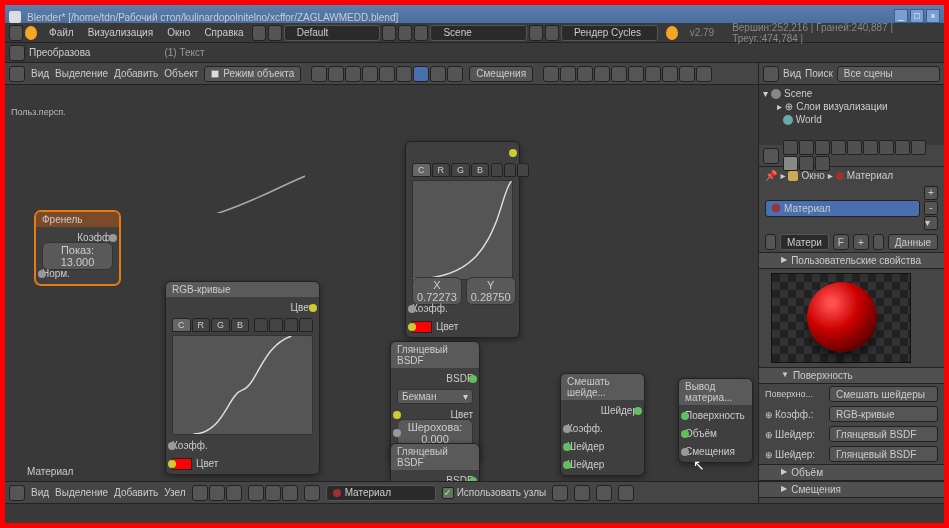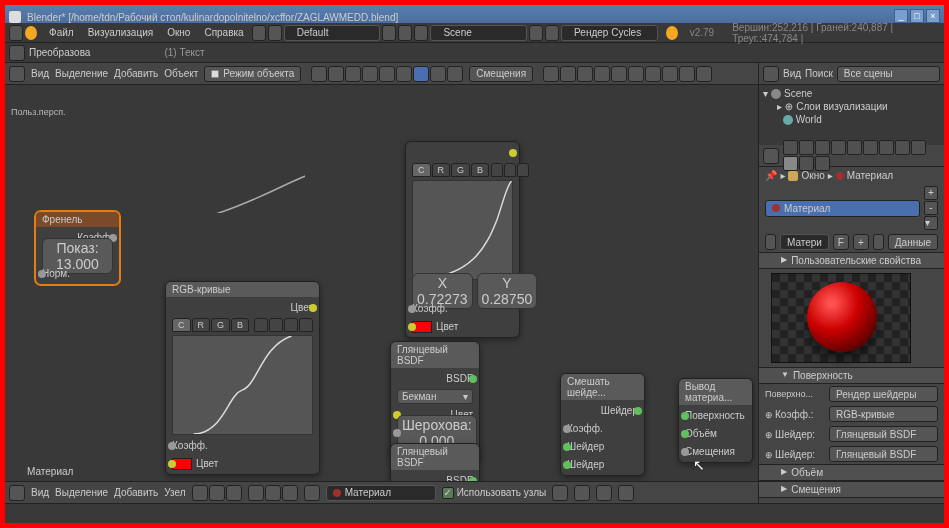--- a/index.html
+++ b/index.html
@@ -2,41 +2,41 @@
 <html><head>
 <meta charset="utf-8">
 <style>
 * { margin:0; padding:0; box-sizing:border-box; font-family:Arial,sans-serif; font-size:10px; color:#ccc; user-select:none; }
 body { background:red; padding:5px; }
 .frame { width:939px; height:518px; background:#393939; position:relative; overflow:hidden; }
 .titlebar { height:18px; background:linear-gradient(#5a7fae,#4a6f9e); display:flex; align-items:flex-end; padding:0 4px; font-size:11px; color:#fff; }
 .titlebar .icon { width:12px; height:12px; background:#ddd; margin-right:6px; border-radius:2px; }
 .titlebar .controls { margin-left:auto; display:flex; gap:2px; }
 .titlebar .controls div { width:14px; height:14px; background:#7a9fce; border:1px solid #3a5f8e; text-align:center; line-height:12px; font-size:9px; color:#fff; }
-.menubar { height:20px; background:#393939; border-bottom:1px solid #222; display:flex; align-items:center; padding:0 4px; gap:2px; }
+.menubar { height:20px; background:#393939; border-bottom:1px solid #222; display:flex; align-items:center; padding:0 4px; gap:2px;justify-content:center; }
 .menubar .blender-icon{width:14px;height:14px;border-radius:50%;background:#f5a623;margin-right:4px;}
 .menubar span { padding:2px 6px; cursor:pointer; }
 .toolbar { height:20px; background:#393939; display:flex; align-items:center; padding:0 4px; gap:4px; }
 .field { background:#2a2a2a; border:1px solid #555; border-radius:3px; padding:1px 6px; height:16px; display:flex; align-items:center; }
 .btn { background:#555; border:1px solid #222; border-radius:3px; padding:1px 6px; height:16px; display:flex; align-items:center; }
 .hdrbtn{width:16px;height:16px;background:#555;border:1px solid #222;border-radius:3px;}
 .main { display:flex; height:440px; }
 .node-editor { flex:1; background:#393939; position:relative; overflow:hidden; }
 .ne-header { height:22px; background:#454545; border-bottom:1px solid #222; display:flex; align-items:center; padding:0 4px; gap:6px;}
 .ne-footer { position:absolute; bottom:0; left:0; right:0; height:22px; background:#454545; border-top:1px solid #222; display:flex; align-items:center; padding:0 4px; gap:6px;}
 .node { position:absolute; background:#3f3f3f; border:1px solid #222; border-radius:6px; box-shadow:0 2px 6px rgba(0,0,0,0.4); }
 .node.selected { border:1px solid #e87d0d; box-shadow:0 0 0 1px #e87d0d; }
 .node-head { background:#5a5a5a; border-radius:5px 5px 0 0; padding:2px 6px; font-size:10px; display:flex; align-items:center; }
 .node-head.orange { background:#7a4a2a; }
 .node-body { padding:3px 6px; display:flex; flex-direction:column; gap:3px; }
 .node-row { display:flex; align-items:center; gap:4px; position:relative; height:15px; }
 .socket { width:8px; height:8px; border-radius:50%; position:absolute; }
 .s-out { right:-4px; } .s-in { left:-4px; }
 .s-yellow{background:#cccc30;} .s-grey{background:#999;} .s-green{background:#60c060;}
-.numfield { background:#595959; border:1px solid #333; border-radius:6px; padding:1px 4px; text-align:center; font-size:14px; flex:1;}
+.numfield { background:#595959; border:1px solid #333; border-radius:6px; padding:1px 4px; text-align:center; font-size:11px; flex:1;}
 .dropdown { background:#595959; border:1px solid #333; border-radius:3px; padding:1px 4px; font-size:9px; flex:1; display:flex; justify-content:space-between;}
 .swatch { width:20px; height:12px; border:1px solid #222; }
 .curve { background:#555; border:1px solid #333; height:100px; position:relative; border-radius:2px;}
 .curve svg{width:100%;height:100%;}
 .tabs { display:flex; gap:1px; }
 .tabs div { background:#444; border:1px solid #222; padding:1px 5px; font-size:9px; border-radius:3px 3px 0 0;}
 .tabs div.active{background:#666;}
 .iconbtn{width:14px;height:14px;background:#555;border:1px solid #222;border-radius:2px;display:inline-block;}
 .right-panel { width:186px; background:#454545; border-left:1px solid #222; display:flex; flex-direction:column; }
 .rp-header{height:22px;background:#454545;border-bottom:1px solid #222;display:flex;align-items:center;padding:0 4px;gap:4px;}
@@ -466,21 +466,21 @@
           </div>
 
     </div>
 
     <div class="panel-h">
           <span>Поверхность</span>
         </div>
     <div class="prop-row">
           <div class="lbl">Поверхно...</div>
           <div class="btn val">
-            <span>Рендер шейдеры</span>
+            <span>Смешать шейдеры</span>
           </div>
         </div>
     <div class="prop-row">
           <div class="lbl">⊕ <span>Коэфф.:</span></div>
           <div class="btn val">
             <span>RGB-кривые</span>
           </div>
         </div>
     <div class="prop-row">
           <div class="lbl">⊕ <span>Шейдер:</span></div>

